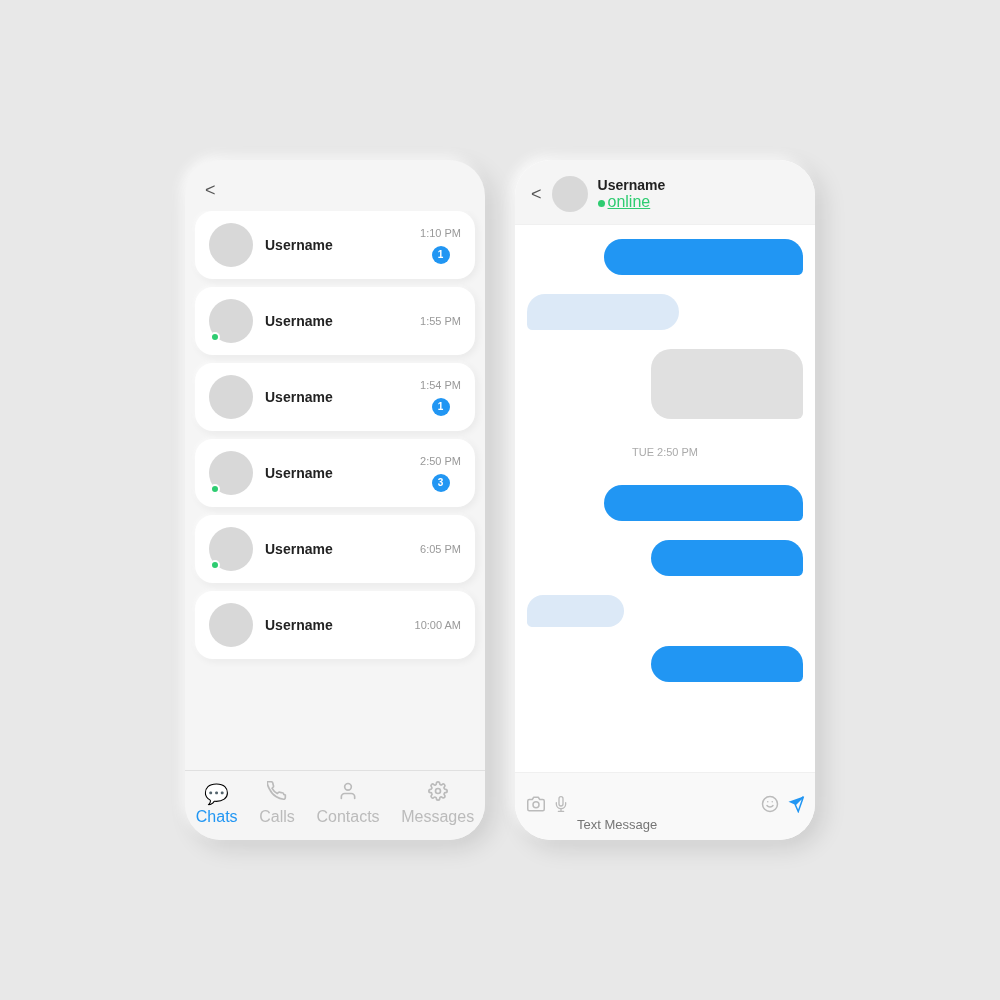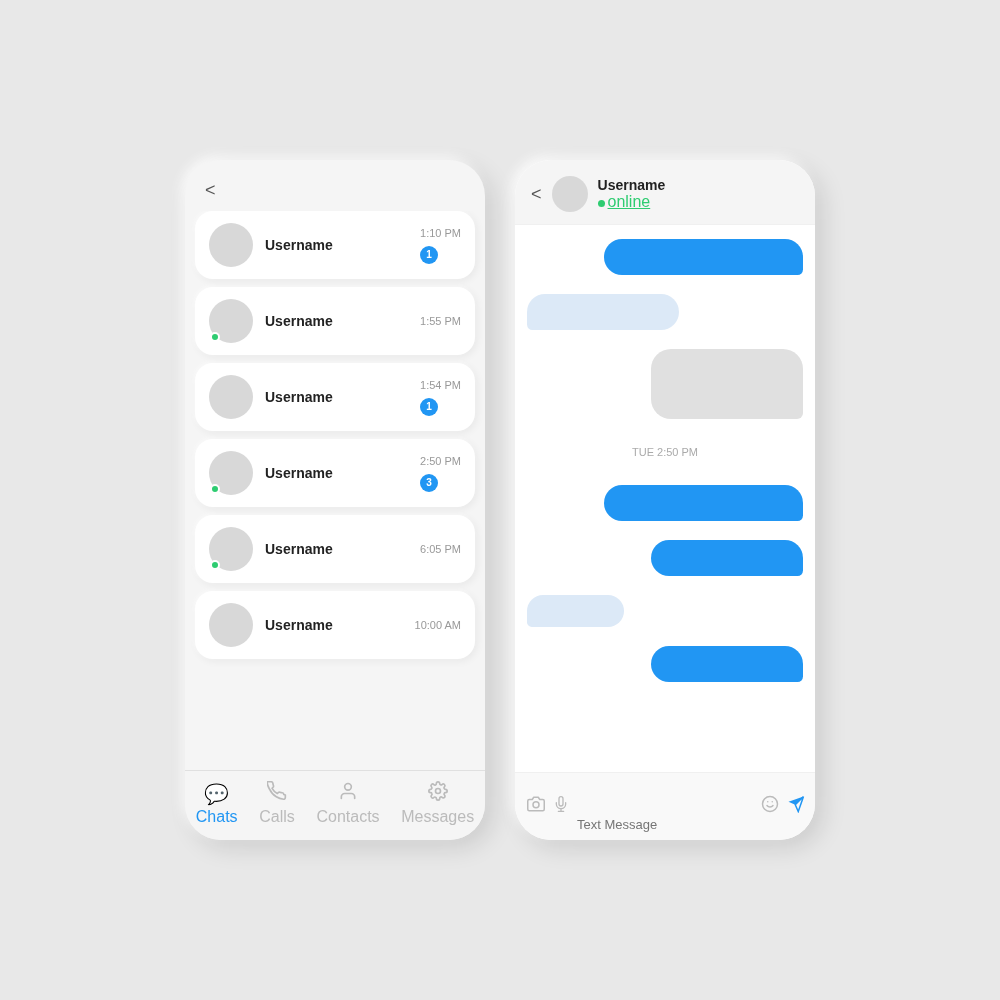--- a/index.html
+++ b/index.html
@@ -100,21 +100,21 @@
 
     .chat-name {
       font-size: 14px;
       font-weight: 600;
       color: #222;
     }
 
     .chat-meta {
       display: flex;
       flex-direction: column;
-      align-items: flex-start;
+      align-items: center;
       gap: 7px;
     }
 
     .chat-time {
       font-size: 11px;
       color: #999;
     }
 
     .badge {
       background: #2196f3;

